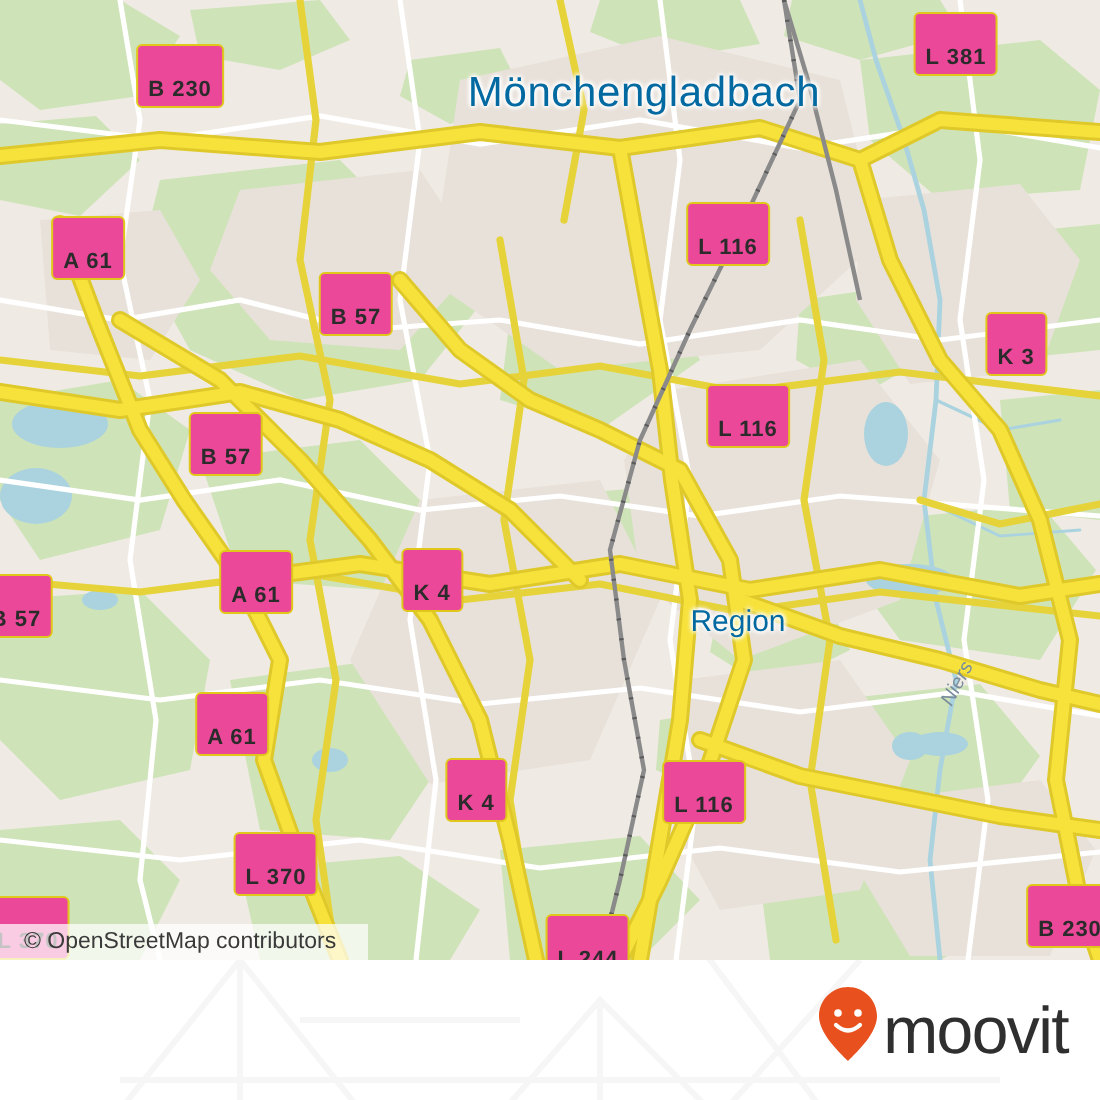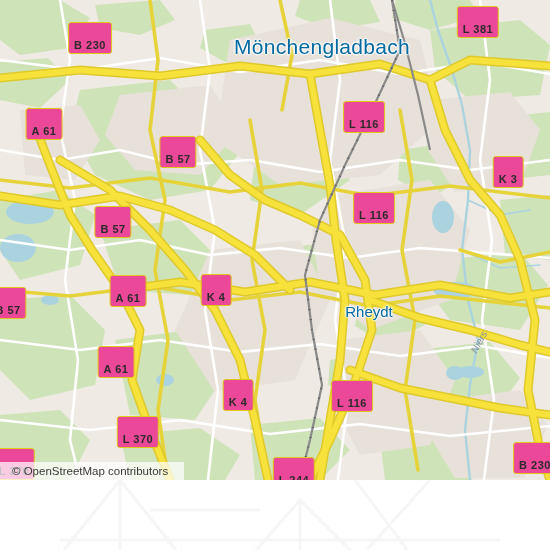--- a/index.html
+++ b/index.html
@@ -269,21 +269,21 @@
           <path d="M392,0 L400,50 L372,110 L345,165 L320,220 L305,275 L312,330 L322,385 L310,440 L300,480"></path>
           <path d="M392,0 L404,40 L418,95 L430,150"></path>
         </g>
         <g fill="none" stroke="#5a5a5a" stroke-width="2.2" stroke-dasharray="1 9">
           <path d="M392,0 L400,50 L372,110 L345,165 L320,220 L305,275 L312,330 L322,385 L310,440 L300,480"></path>
         </g>
       </g>
     </svg>
 
     <div class="place city" style="left:322px; top:47px;">Mönchengladbach</div>
-    <div class="place town" style="left:369px; top:311px;">Rheydt</div>
+    <div class="place town" style="left:369px; top:311px;">Region</div>
     <div class="place river" style="left:479px; top:342px; transform:translate(-50%,-50%) rotate(-62deg);">Niers</div>
 
     <div class="shield" style="left:90px;  top:38px;">B 230</div>
     <div class="shield" style="left:478px; top:22px;">L 381</div>
     <div class="shield" style="left:44px;  top:124px;">A 61</div>
     <div class="shield" style="left:364px; top:117px;">L 116</div>
     <div class="shield" style="left:178px; top:152px;">B 57</div>
     <div class="shield" style="left:508px; top:172px;">K 3</div>
     <div class="shield" style="left:374px; top:208px;">L 116</div>
     <div class="shield" style="left:113px; top:222px;">B 57</div>
@@ -310,15 +310,26 @@
         <path d="M40,400 L120,300 L200,400"></path>
         <path d="M120,300 L120,400"></path>
         <path d="M150,330 L260,330"></path>
         <path d="M230,400 L300,320 L380,400"></path>
         <path d="M300,320 L300,400"></path>
         <path d="M340,280 L430,400"></path>
         <path d="M430,300 L340,400"></path>
         <path d="M60,360 L500,360"></path>
       </g>
     </svg>
+    <div class="logo">
+      <span>
+        <svg width="32" height="40" viewBox="0 0 32 40">
+          <path d="M16 1 C8 1 1.5 7.5 1.5 15.5 C1.5 24 11 33 16 38 C21 33 30.5 24 30.5 15.5 C30.5 7.5 24 1 16 1 Z" fill="#e8511e"></path>
+          <circle cx="11" cy="14" r="1.9" fill="#ffffff"></circle>
+          <circle cx="21" cy="14" r="1.9" fill="#ffffff"></circle>
+          <path d="M10 20 Q16 25.5 22 20" stroke="#ffffff" stroke-width="2.1" fill="none" stroke-linecap="round"></path>
+        </svg>
+      </span>
+      <span class="logo-word">moovit</span>
+    </div>
   </div>
 
 </div>
 
 </body></html>

